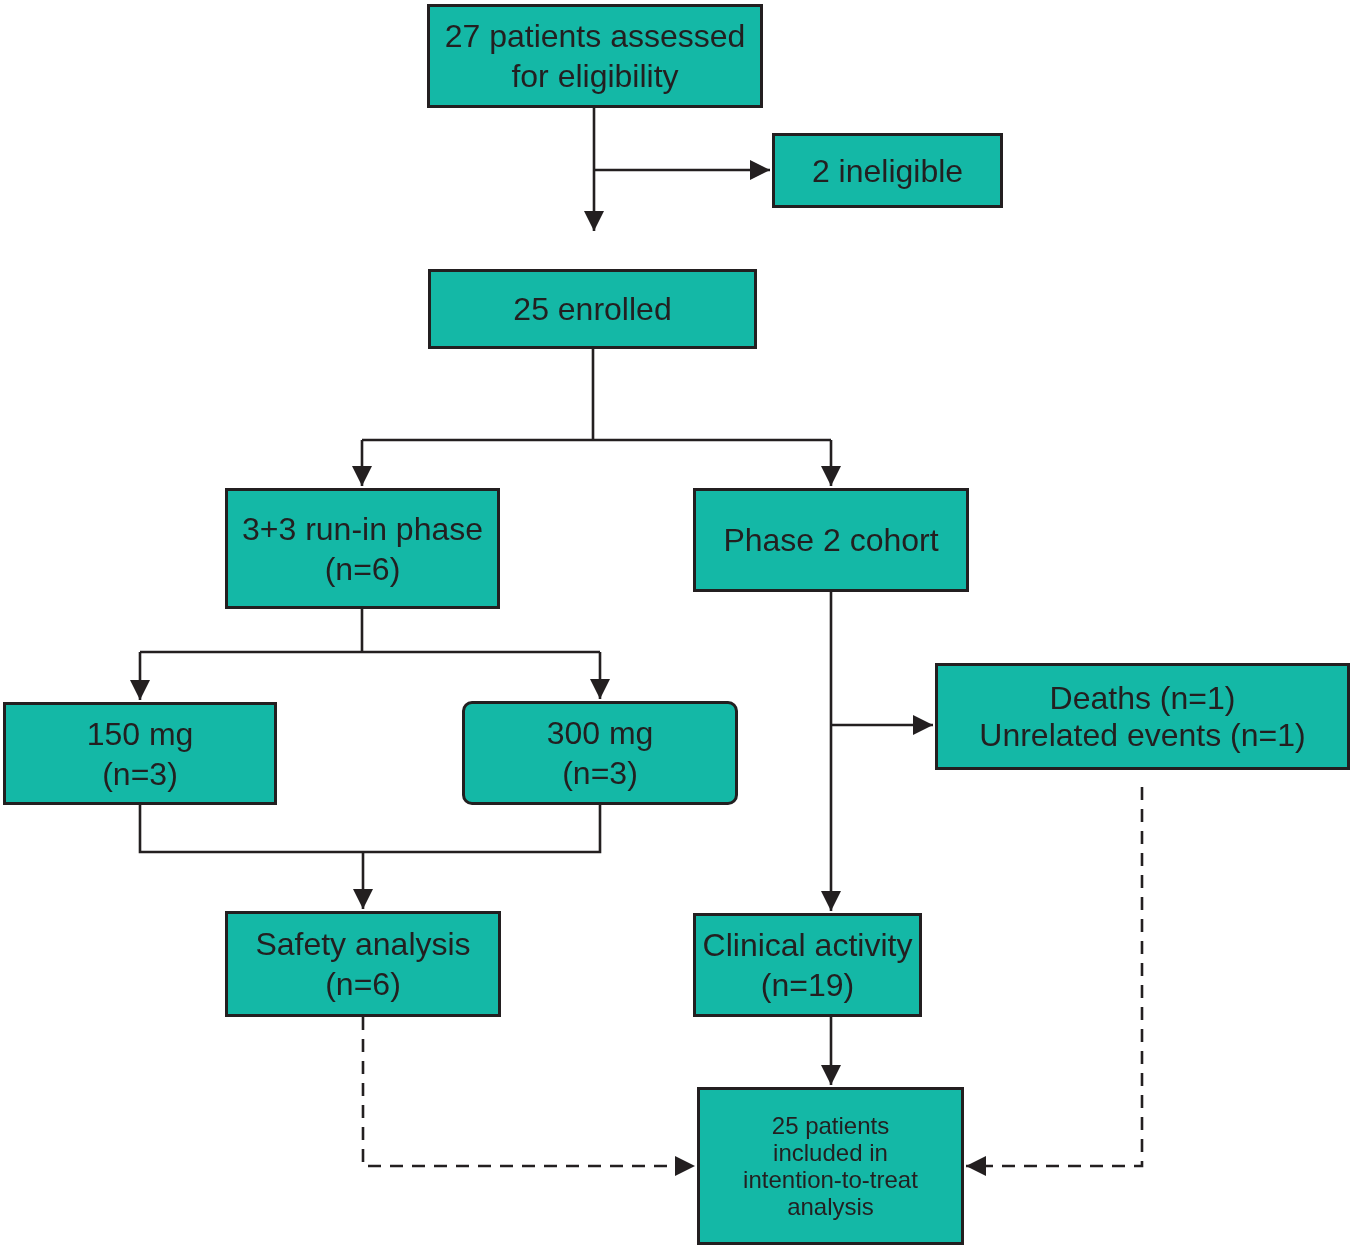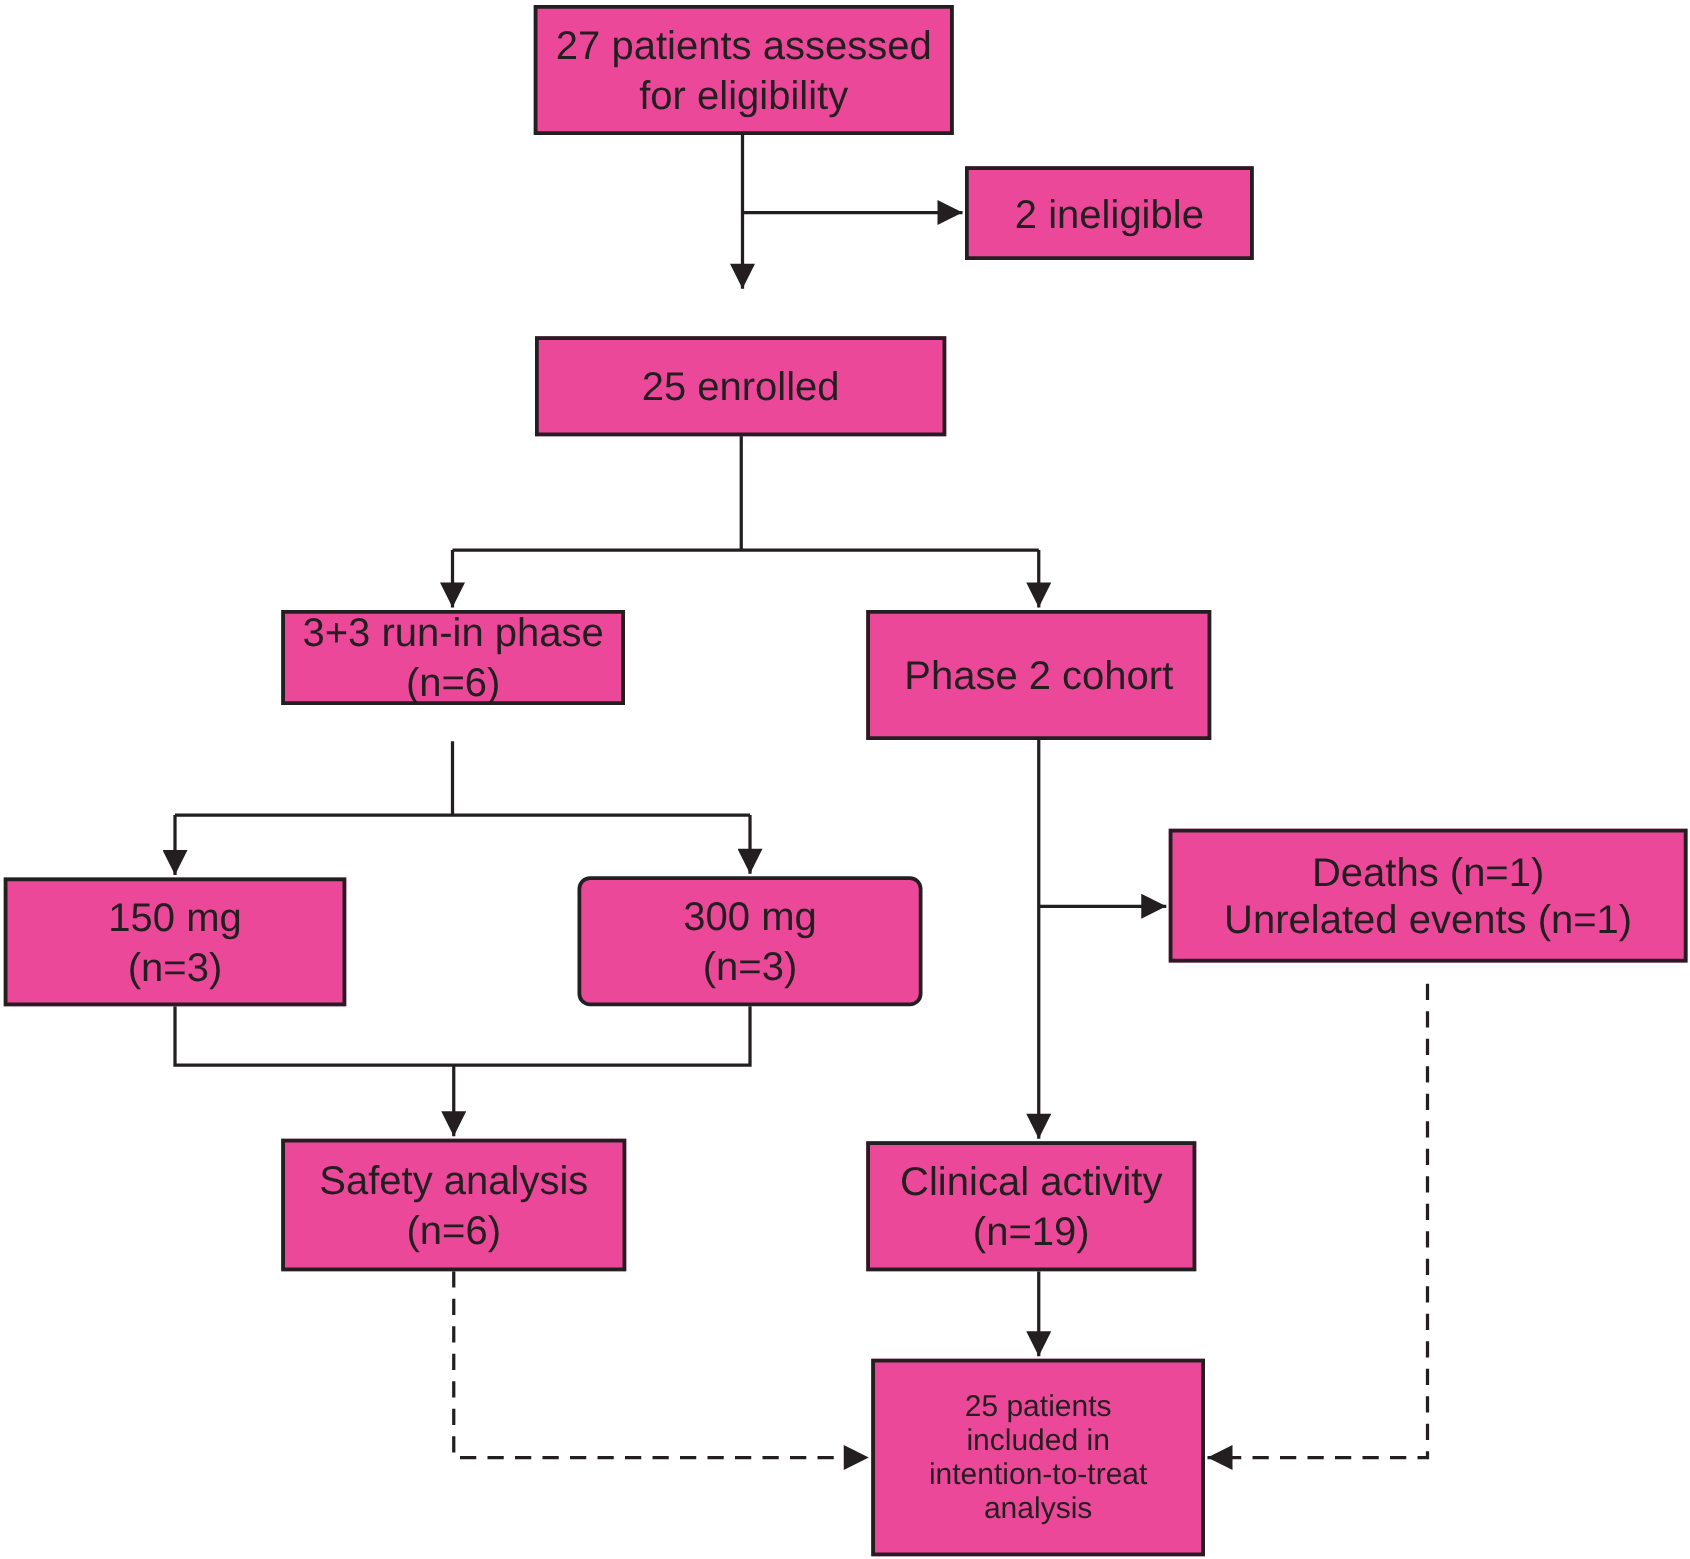--- a/index.html
+++ b/index.html
@@ -14,40 +14,40 @@
   }
   #connector-layer {
     position: absolute;
     left: 0; top: 0;
     width: 1352px; height: 1247px;
   }
   .node {
     position: absolute;
     box-sizing: border-box;
     border: 3px solid #231f20;
-    background: #ec4899;
+    background: #14b8a6;
     display: flex;
     align-items: center;
     justify-content: center;
     text-align: center;
     white-space: pre-line;
     font-size: 32px;
     line-height: 1.25;
     color: #231f20;
   }
   .n-assessed  { left: 427px; top: 4px;    width: 336px; height: 104px; }
   .n-ineligible{ left: 772px; top: 133px;  width: 231px; height: 75px;  }
   .n-enrolled  { left: 428px; top: 233px;  width: 329px; height: 80px; margin-top: 36px;  }
-  .n-runin     { left: 225px; top: 488px;  width: 275px; height: 76px; }
+  .n-runin     { left: 225px; top: 488px;  width: 275px; height: 121px; }
   .n-phase2    { left: 693px; top: 488px;  width: 276px; height: 104px; }
   .n-dose150   { left: 3px;   top: 702px;  width: 274px; height: 103px; }
   .n-dose300   { left: 462px; top: 701px;  width: 276px; height: 104px; border-radius: 10px; }
   .n-deaths    { left: 935px; top: 663px;  width: 415px; height: 107px; line-height: 1.14; }
   .n-safety    { left: 225px; top: 911px;  width: 276px; height: 106px; }
-  .n-clinical  { left: 693px; top: 913px;  width: 264px; height: 104px; }
+  .n-clinical  { left: 693px; top: 913px;  width: 229px; height: 104px; }
   .n-itt       { left: 697px; top: 1087px; width: 267px; height: 158px; line-height: 1.13; font-size: 24px; }
   .edge { stroke: #231f20; stroke-width: 2.6; fill: none; }
   .edge.dashed { stroke-dasharray: 13 9; }
 </style>
 </head>
 <body>
 
 <div class="stage">
 
   <svg id="connector-layer" width="1352" height="1247" viewBox="0 0 1352 1247" xmlns="http://www.w3.org/2000/svg">

